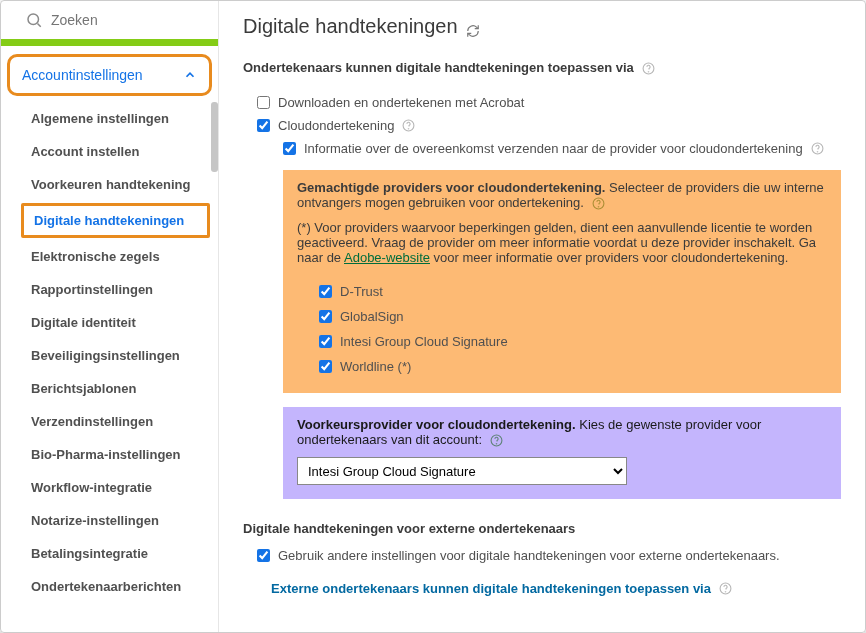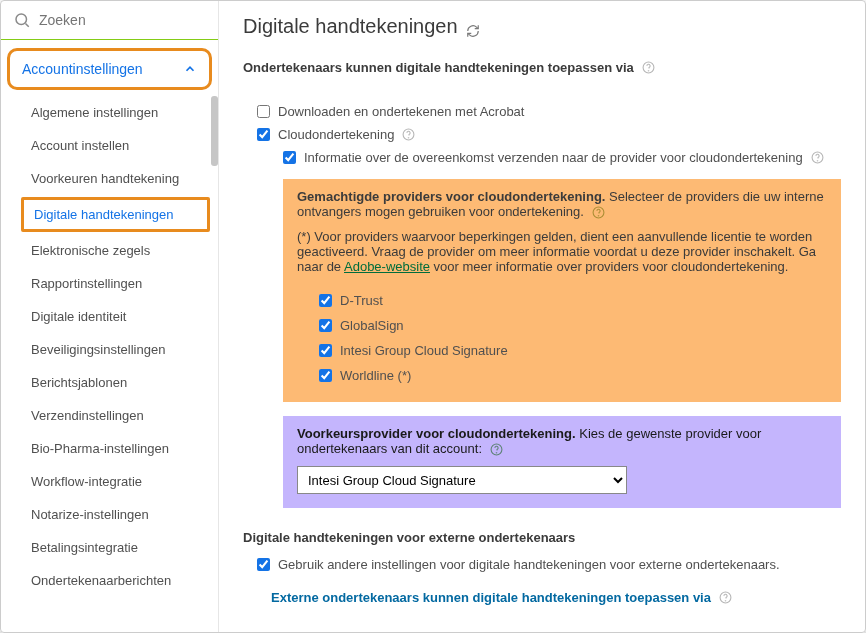--- a/index.html
+++ b/index.html
@@ -1,33 +1,33 @@
 <!DOCTYPE html>
 <html><head>
   <meta charset="utf-8">
   <style>
     * { box-sizing: border-box; margin: 0; padding: 0; }
     body { font-family: -apple-system, BlinkMacSystemFont, "Segoe UI", Arial, sans-serif; font-size: 13px; color: #505050; background: #fff; width: 866px; height: 633px; overflow: hidden; }
     .frame { display: flex; height: 100%; border: 1px solid #ccc; box-shadow: 0 2px 6px rgba(0,0,0,0.3); border-radius: 4px; }
     .sidebar { width: 218px; border-right: 1px solid #e6e6e6; display: flex; flex-direction: column; }
-    .search-row { display: flex; padding: 10px 12px; border-bottom: 1px solid #84cc16; }
+    .search-row { display: flex; padding: 10px 24px; border-bottom: 7px solid #84cc16; }
     .search-row .icon { width: 18px; height: 18px; margin-right: 8px; }
     .search-input { border: none; outline: none; font-size: 14px; color: #7a7a7a; flex: 1; background: transparent; }
     .section-header { display: flex; align-items: center; justify-content: space-between; padding: 10px 12px; border: 3px solid #e88b1e; border-radius: 10px; margin: 8px 6px 6px 6px; }
     .section-header .label { color: #1473e6; font-size: 14px; }
     .chev { width: 14px; height: 14px; }
     .nav-wrap { position: relative; flex: 1; }
-    .nav { padding-left: 12px; }
+    .nav { padding-left: 12px; font-weight: bold; }
     .nav-item { padding: 9px 18px; color: #505050; font-size: 13px; cursor: pointer; }
     .nav-item.active { color: #1473e6; border: 3px solid #e88b1e; border-radius: 2px; margin: 2px 8px 2px 8px; padding: 7px 10px; }
     .scroll-track { position: absolute; right: 0; top: 0; width: 7px; height: 70px; background: #c6c6c6; border-radius: 3px; }
     .main { flex: 1; padding: 14px 24px 0 24px; overflow: hidden; }
     h1 { font-size: 20px; font-weight: 400; color: #3b3b3b; display: flex; align-items: center; gap: 8px; margin-bottom: 22px; }
     .refresh { width: 14px; height: 14px; }
-    .section-title { font-weight: 600; color: #3b3b3b; margin-bottom: 25px; display: flex; align-items: center; gap: 8px; }
+    .section-title { font-weight: 600; color: #3b3b3b; margin-bottom: 16px; display: flex; align-items: flex-end; gap: 8px; }
     .opt-row { display: flex; align-items: center; gap: 8px; padding: 4px 0 4px 14px; }
     .opt-row input[type="checkbox"] { width: 13px; height: 13px; accent-color: #1473e6; }
     .help { width: 13px; height: 13px; opacity: .55; }
     .sub { padding-left: 40px; margin-top: 0; }
     .sub .opt-row { padding-left: 0; }
     .hl-yellow { background: #fdba74; padding: 10px 14px 14px 14px; margin-top: 10px; }
     .hl-yellow .blurb { color: #3b3b3b; margin-bottom: 10px; }
     .hl-yellow .blurb strong { font-weight: 600; }
     .hl-yellow .note { margin-bottom: 14px; color: #3b3b3b; }
     .hl-yellow .note a { color: #006d3c; text-decoration: underline; }

